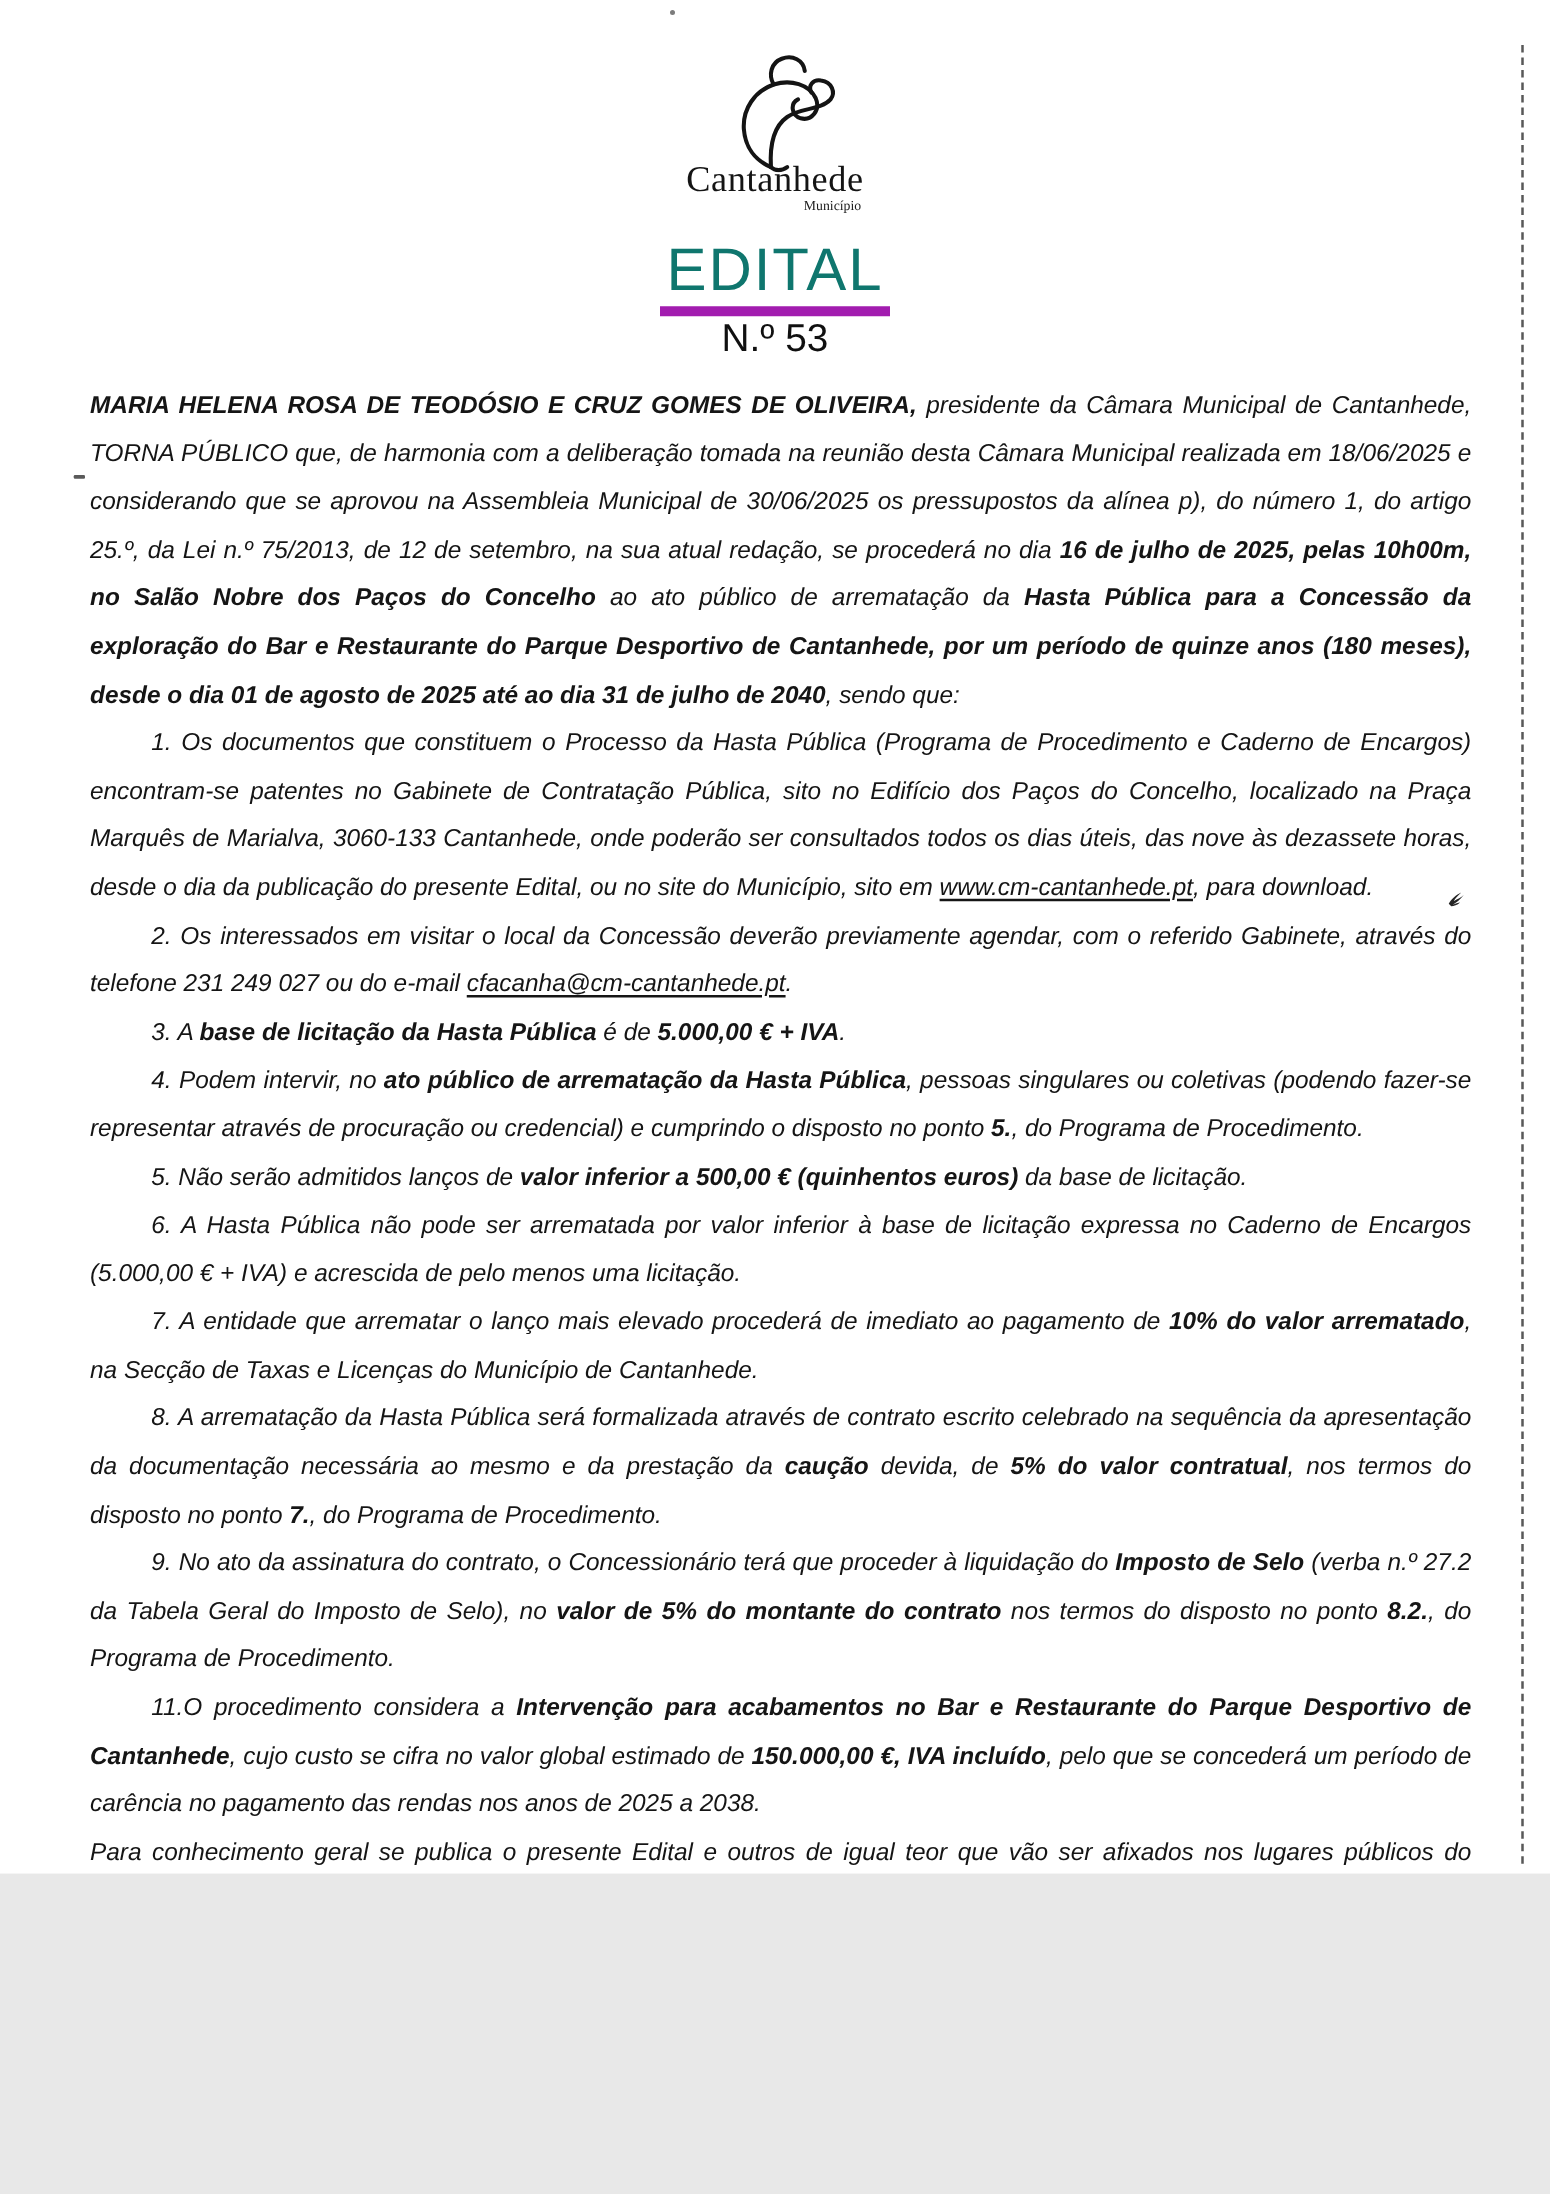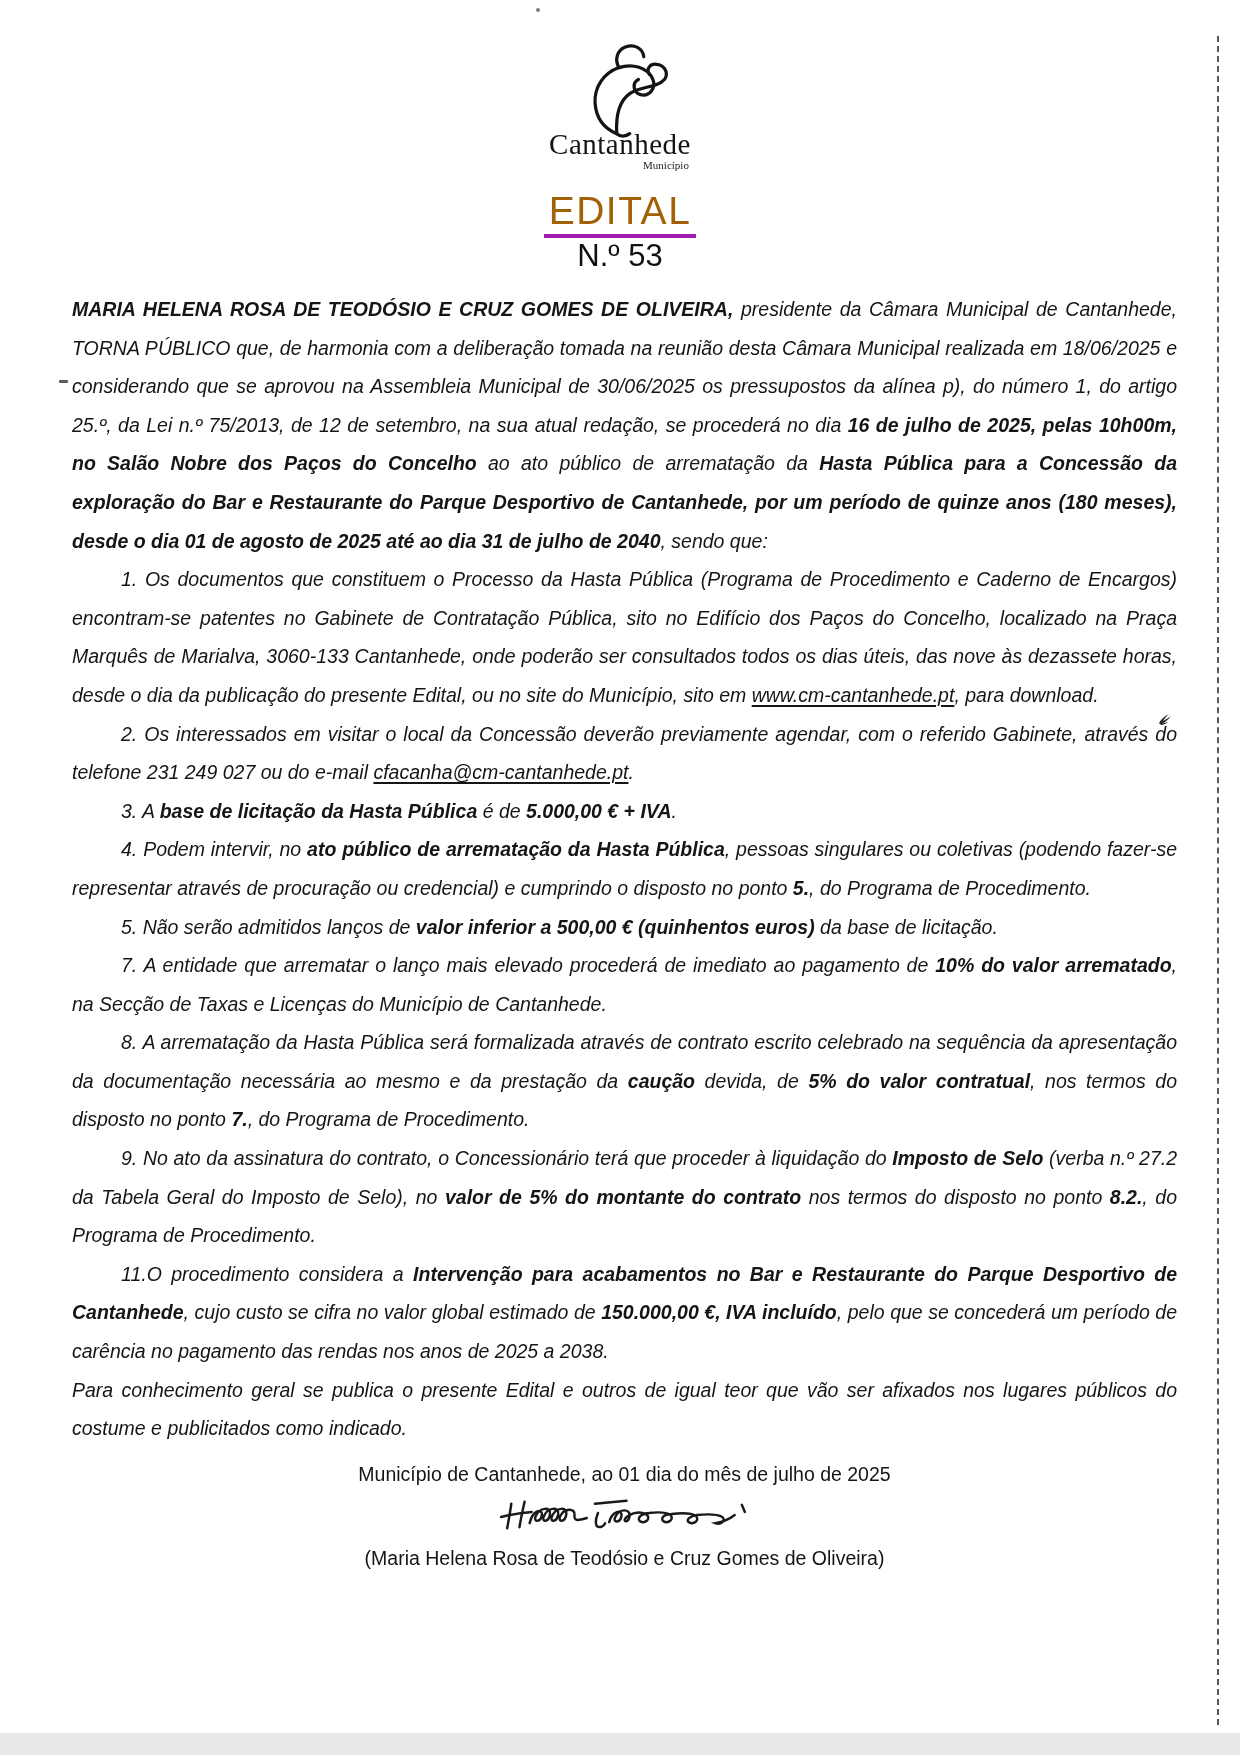--- a/index.html
+++ b/index.html
@@ -1,18 +1,18 @@
 <!DOCTYPE html>
 <html><head>
 <meta charset="utf-8">
 <style>
   html, body { margin:0; padding:0; background:#e8e8e8; }
   .page {
     position:relative;
-    width:1240px; height:1733px;
+    width:1240px; height:1499px;
     margin:0 auto;
     background:#ffffff;
     font-family:"Liberation Sans", sans-serif;
     color:#151515;
     overflow:hidden;
   }
 
   
   .edge-dashes {
     position:absolute; left:1217px; top:36px; bottom:8px; width:0;
@@ -36,22 +36,22 @@
     font-family:"Liberation Serif", serif;
     font-size:29px; color:#141414; letter-spacing:.5px; margin-top:-8px;
   }
   .brand-sub {
     font-family:"Liberation Serif", serif;
     font-size:11px; font-weight:normal; color:#1c1c1c;
     text-align:right; margin-top:1px; padding-right:2px;
   }
   .doc-title {
     display:inline-block;
-    font-size:39px; letter-spacing:1.5px; color:#a16207;
-    border-bottom:4px solid #a21caf; padding:0 5px 1px;
+    font-size:48px; letter-spacing:1.5px; color:#0f766e;
+    border-bottom:8px solid #a21caf; padding:0 5px 1px;
     margin-top:16px;
   }
   .doc-number { font-size:31px; color:#101010; }
 
   
   .document-body {
     margin:16px 63px 0 72px;
     font-size:19.5px; line-height:38.6px;
     text-align:justify;
   }
@@ -100,20 +100,21 @@
     <div class="doc-number">N.º 53</div>
   </header>
 
   <main class="document-body">
       <p class="para"><span class="b">MARIA HELENA ROSA DE TEODÓSIO E CRUZ GOMES DE OLIVEIRA,</span><span> presidente da Câmara Municipal de Cantanhede, TORNA PÚBLICO que, de harmonia com a deliberação tomada na reunião desta Câmara Municipal realizada em 18/06/2025 e considerando que se aprovou na Assembleia Municipal de 30/06/2025 os pressupostos da alínea p), do número 1, do artigo 25.º, da Lei n.º 75/2013, de 12 de setembro, na sua atual redação, se procederá no dia </span><span class="b">16 de julho de 2025, pelas 10h00m, no Salão Nobre dos Paços do Concelho</span><span> ao ato público de arrematação da </span><span class="b">Hasta Pública para a Concessão da exploração do Bar e Restaurante do Parque Desportivo de Cantanhede, por um período de quinze anos (180 meses), desde o dia 01 de agosto de 2025 até ao dia 31 de julho de 2040</span><span>, sendo que:</span></p>
       <p class="para indent"><span>1. Os documentos que constituem o Processo da Hasta Pública (Programa de Procedimento e Caderno de Encargos) encontram-se patentes no Gabinete de Contratação Pública, sito no Edifício dos Paços do Concelho, localizado na Praça Marquês de Marialva, 3060-133 Cantanhede, onde poderão ser consultados todos os dias úteis, das nove às dezassete horas, desde o dia da publicação do presente Edital, ou no site do Município, sito em </span><span class="u">www.cm-cantanhede.pt</span><span>, para download.</span></p>
       <p class="para indent"><span>2. Os interessados em visitar o local da Concessão deverão previamente agendar, com o referido Gabinete, através do telefone 231 249 027 ou do e-mail </span><span class="u">cfacanha@cm-cantanhede.pt</span><span>.</span></p>
       <p class="para indent"><span>3. A </span><span class="b">base de licitação da Hasta Pública</span><span> é de </span><span class="b">5.000,00 € + IVA</span><span>.</span></p>
       <p class="para indent"><span>4. Podem intervir, no </span><span class="b">ato público de arrematação da Hasta Pública</span><span>, pessoas singulares ou coletivas (podendo fazer-se representar através de procuração ou credencial) e cumprindo o disposto no ponto </span><span class="b">5.</span><span>, do Programa de Procedimento.</span></p>
       <p class="para indent"><span>5. Não serão admitidos lanços de </span><span class="b">valor inferior a 500,00 € (quinhentos euros)</span><span> da base de licitação.</span></p>
+      <p class="para indent"><span>6. A Hasta Pública não pode ser arrematada por valor inferior à base de licitação expressa no Caderno de Encargos (5.000,00 € + IVA) e acrescida de pelo menos uma licitação.</span></p>
       <p class="para indent"><span>7. A entidade que arrematar o lanço mais elevado procederá de imediato ao pagamento de </span><span class="b">10% do valor arrematado</span><span>, na Secção de Taxas e Licenças do Município de Cantanhede.</span></p>
       <p class="para indent"><span>8. A arrematação da Hasta Pública será formalizada através de contrato escrito celebrado na sequência da apresentação da documentação necessária ao mesmo e da prestação da </span><span class="b">caução</span><span> devida, de </span><span class="b">5% do valor contratual</span><span>, nos termos do disposto no ponto </span><span class="b">7.</span><span>, do Programa de Procedimento.</span></p>
       <p class="para indent"><span>9. No ato da assinatura do contrato, o Concessionário terá que proceder à liquidação do </span><span class="b">Imposto de Selo</span><span> (verba n.º 27.2 da Tabela Geral do Imposto de Selo), no </span><span class="b">valor de 5% do montante do contrato</span><span> nos termos do disposto no ponto </span><span class="b">8.2.</span><span>, do Programa de Procedimento.</span></p>
       <p class="para indent"><span>11.O procedimento considera a </span><span class="b">Intervenção para acabamentos no Bar e Restaurante do Parque Desportivo de Cantanhede</span><span>, cujo custo se cifra no valor global estimado de </span><span class="b">150.000,00 €, IVA incluído</span><span>, pelo que se concederá um período de carência no pagamento das rendas nos anos de 2025 a 2038.</span></p>
       <p class="para"><span>Para conhecimento geral se publica o presente Edital e outros de igual teor que vão ser afixados nos lugares públicos do costume e publicitados como indicado.</span></p>
     </main>
 
   <div class="closing">
     <p>Município de Cantanhede, ao 01 dia do mês de julho de 2025</p>
     <div class="sig">

